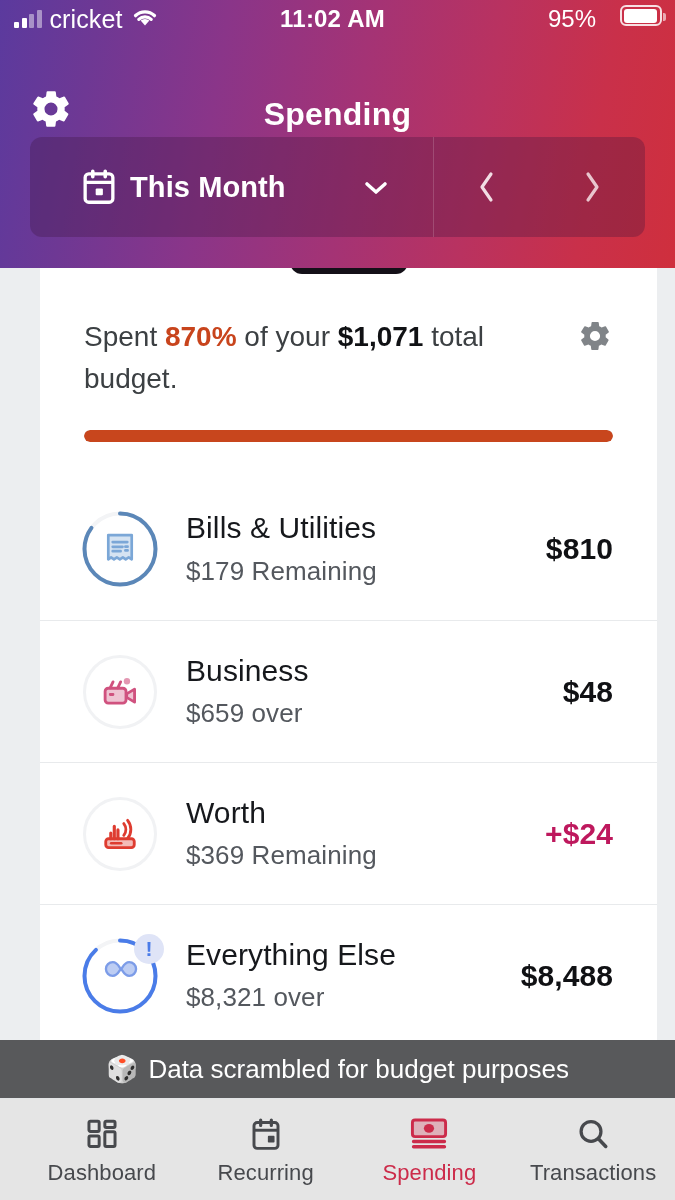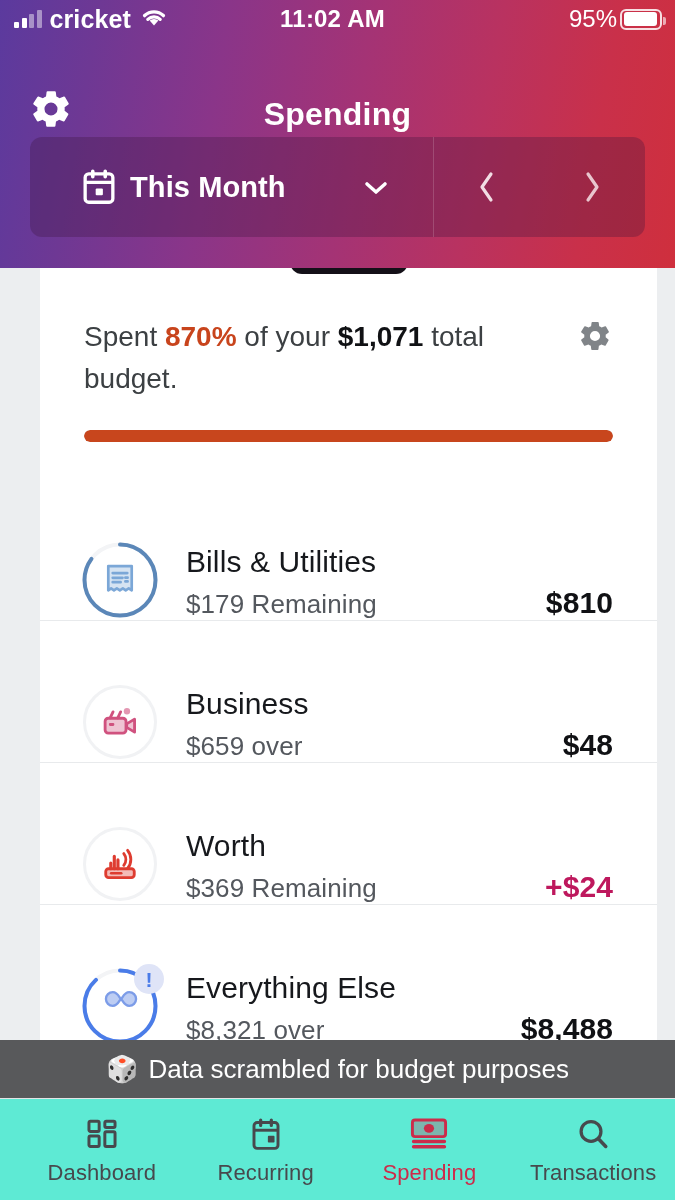--- a/index.html
+++ b/index.html
@@ -62,40 +62,39 @@
     background: #ffffff;
     border-radius: 1px;
   }
   .sig-bars i:nth-child(1) { height: 6px; }
   .sig-bars i:nth-child(2) { height: 10px; }
   .sig-bars i:nth-child(3) { height: 14px; opacity: .45; }
   .sig-bars i:nth-child(4) { height: 18px; opacity: .45; }
 
   .carrier {
     font-size: 25px;
-    font-weight: 700;
+    font-weight: 400;
     letter-spacing: .1px;
     line-height: 1;
   }
 
   .sb-time {
     position: absolute;
     left: 0; right: 10px; top: 5px;
     text-align: center;
     font-size: 24px;
     font-weight: 700;
     letter-spacing: .2px;
   }
 
   .sb-right {
     position: absolute;
     right: 13px; top: 5px;
     display: flex;
-    align-items: center;
-    gap: 3px;
+    gap: 24px;
   }
   .batt-pct { font-size: 24px; font-weight: 400; }
   .batt {
     position: relative;
     width: 42px; height: 21px;
     border: 2.5px solid rgba(255,255,255,.85);
     border-radius: 6px;
   }
   .batt::after {
     content: "";
@@ -243,21 +242,21 @@
     height: 100%;
     border-radius: 6px;
     background: #c8461d;
   }
 
   
   .rows { margin-top: 36px; }
 
   .row {
     display: flex;
-    align-items: flex-end;
+    align-items: center;
     height: 142px;
     padding: 0 44px 0 40px;
     border-top: 1.5px solid #e8eaec;
     cursor: pointer;
   }
   .row:first-child { border-top: none; }
 
   .row-icon {
     position: relative;
     flex: 0 0 auto;
@@ -327,21 +326,21 @@
     font-size: 26px;
     font-weight: 400;
   }
   .privacy .dice { font-size: 26px; line-height: 1; }
 
   
   .tabbar {
     position: absolute;
     left: 0; bottom: 0;
     width: 675px; height: 102px;
-    background: #5eead4;
+    background: #e5e5e5;
     border-top: 1px solid #e2e4e6;
     display: flex;
     padding-left: 20px;
   }
   .tab {
     flex: 1 1 0;
     display: flex;
     flex-direction: column;
     align-items: center;
     justify-content: center;

